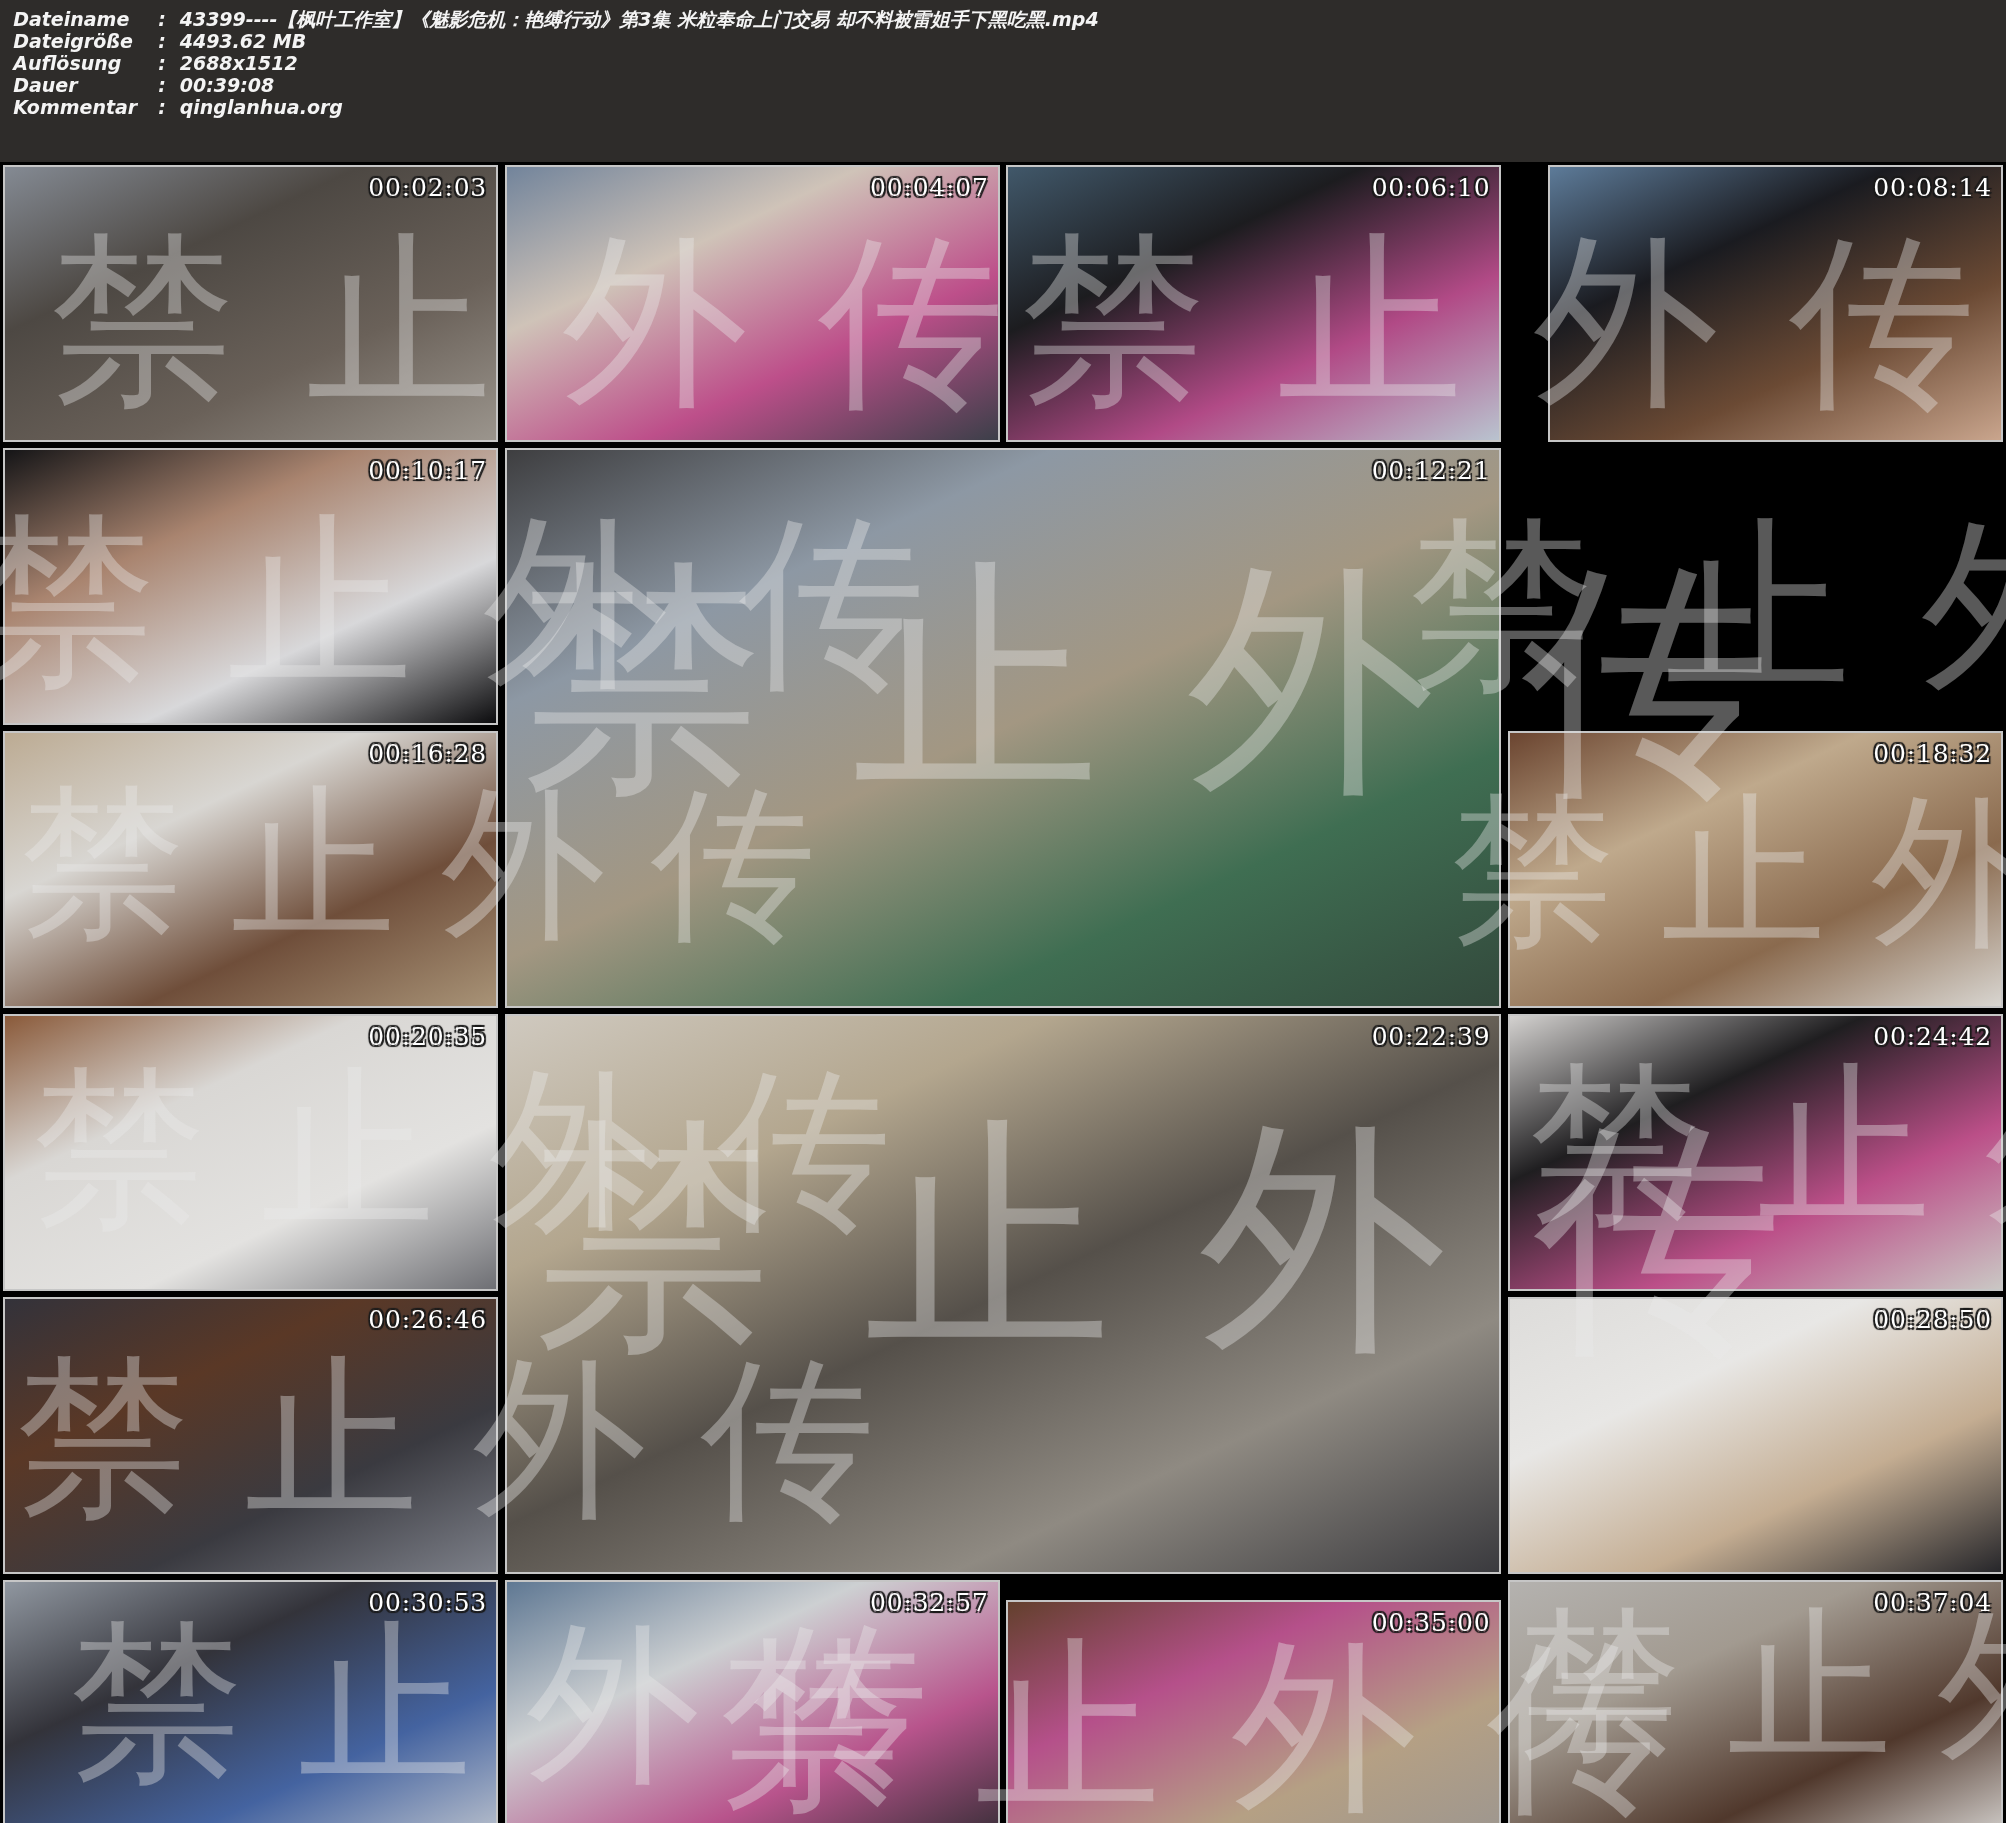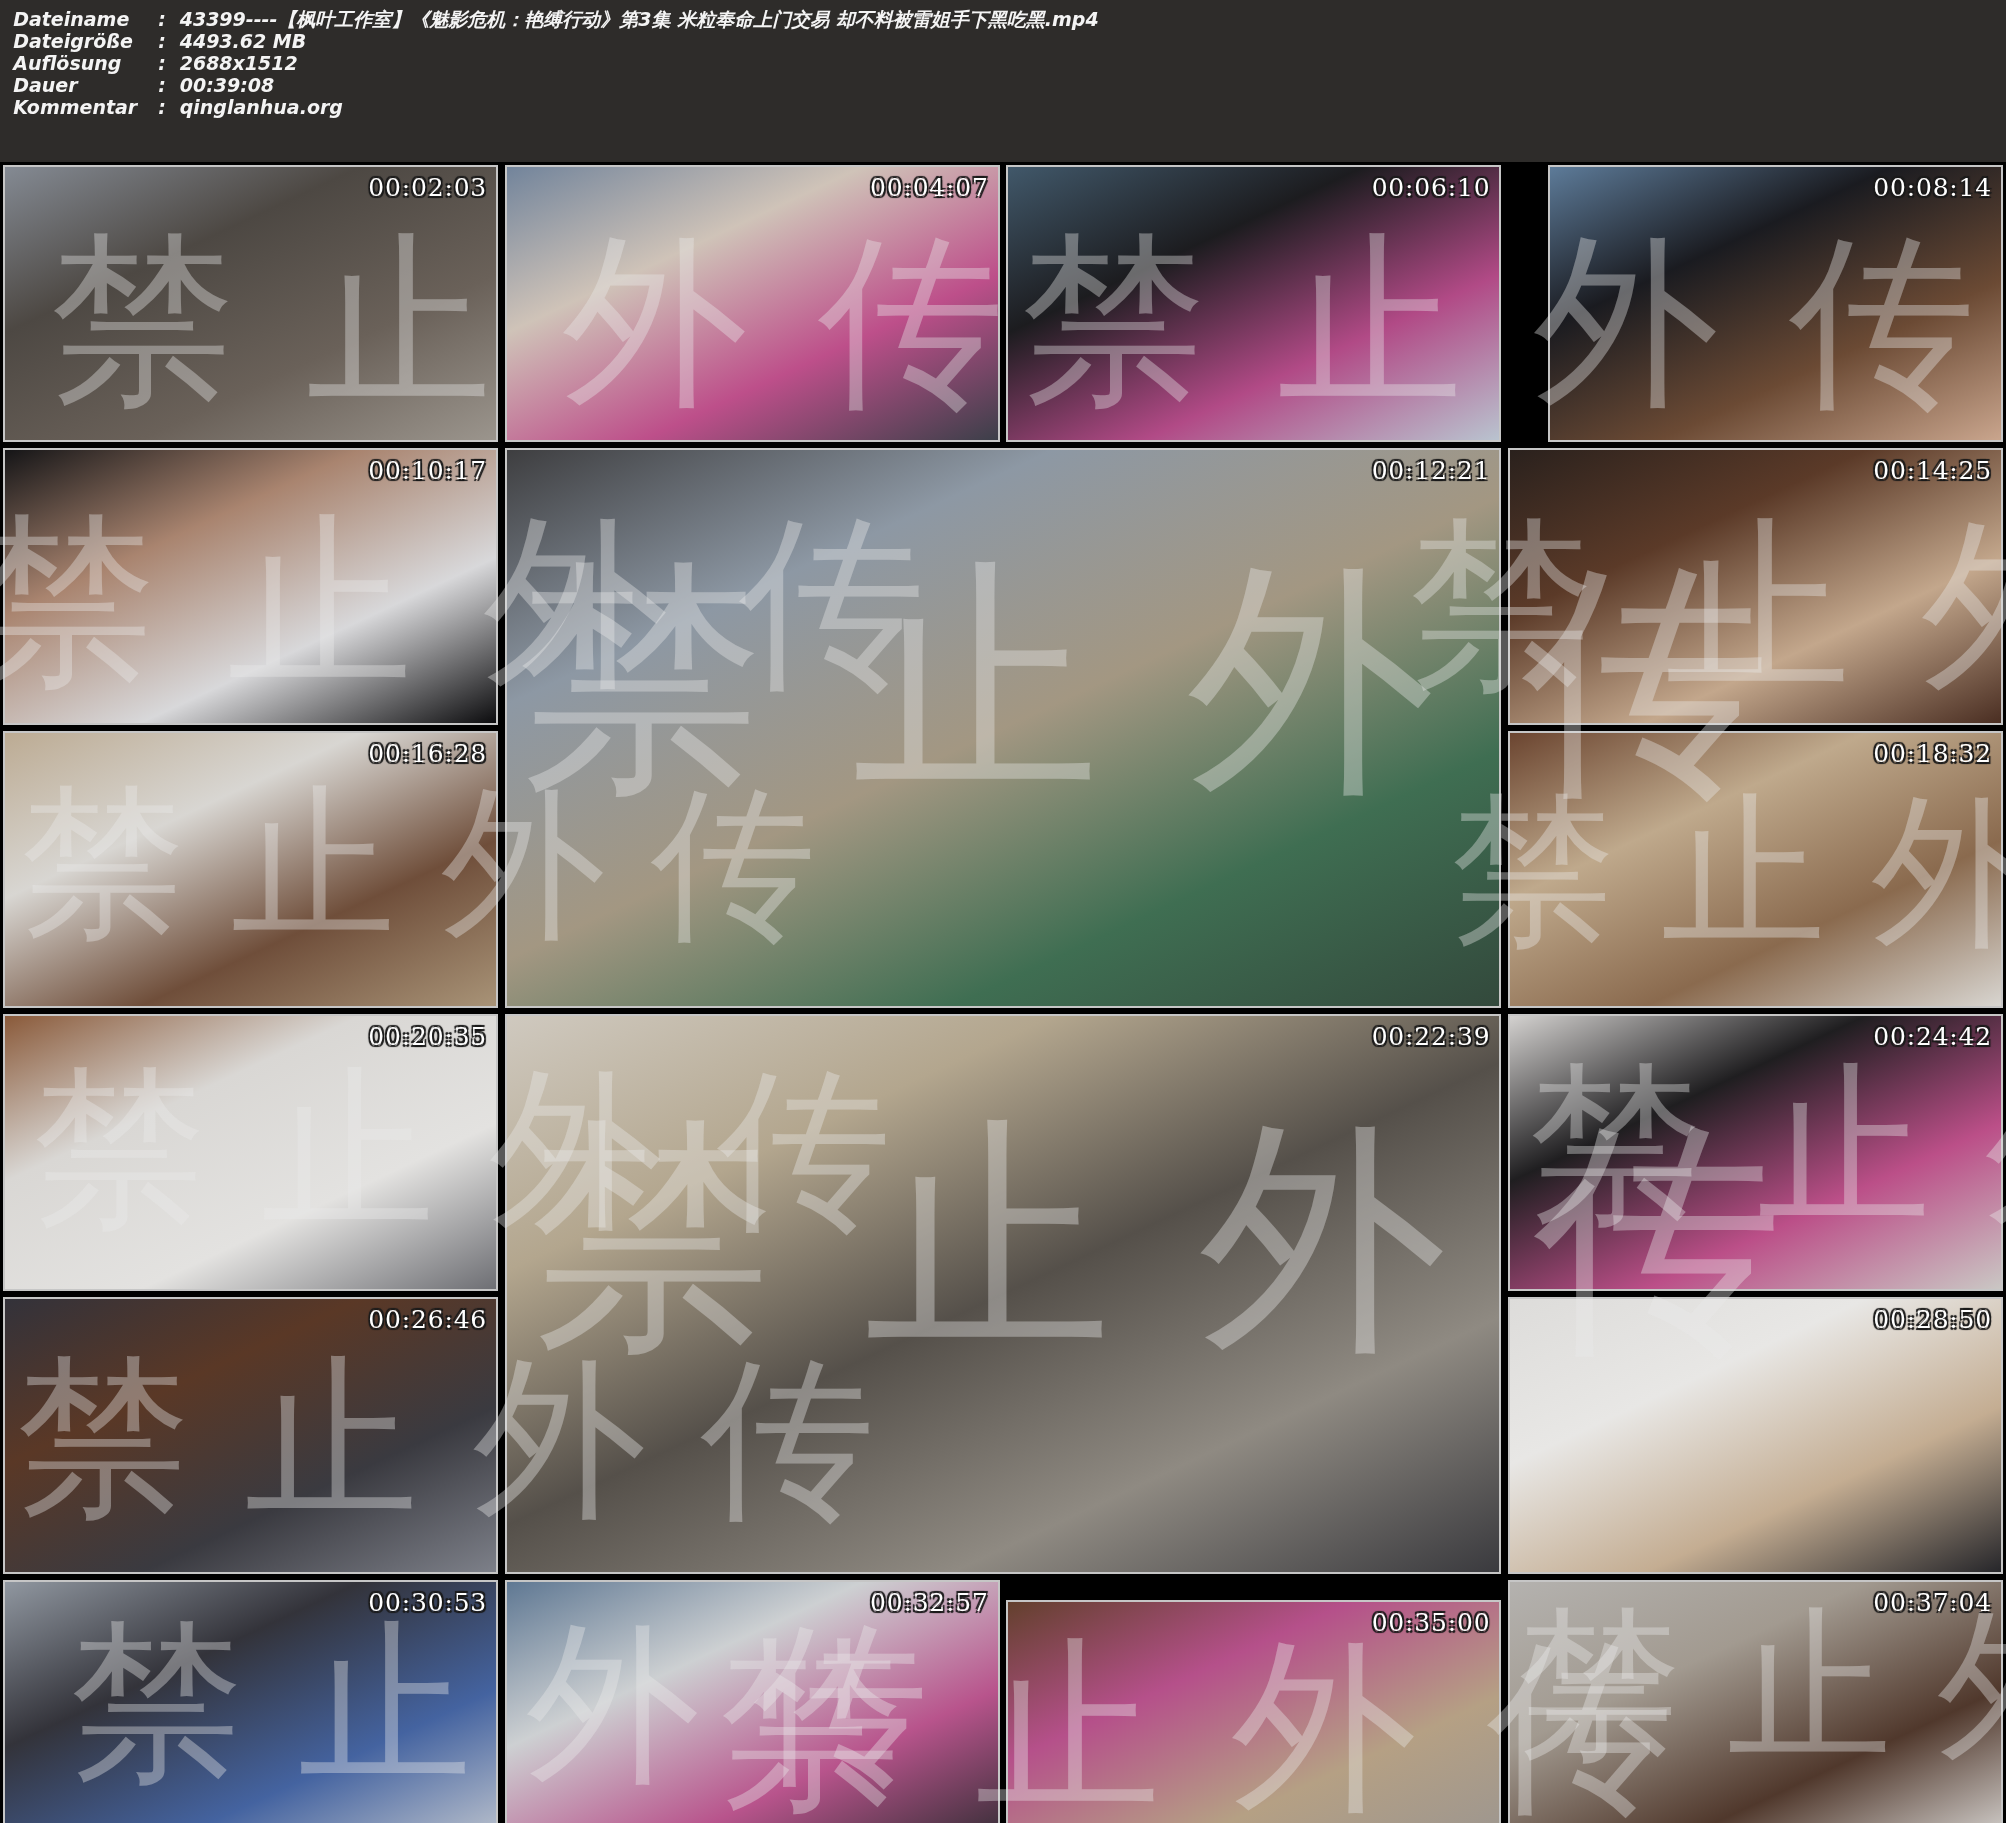--- a/index.html
+++ b/index.html
@@ -132,23 +132,20 @@
       </div>
       <div class="thumb" style="grid-area: 1 / 4; border-color: rgb(198, 198, 198); background: linear-gradient(155deg, rgb(93, 123, 153) 0%, rgb(26, 27, 32) 33%, rgb(107, 74, 52) 67%, rgb(201, 165, 141) 100%); margin-left: 40px;">
         <span class="ts" style="color: rgb(255, 255, 255);">00:08:14</span>
       </div>
       <div class="thumb" style="grid-area: 2 / 1; border-color: rgb(198, 198, 198); background: linear-gradient(155deg, rgb(21, 21, 23) 0%, rgb(169, 132, 111) 33%, rgb(216, 216, 218) 67%, rgb(12, 12, 14) 100%);">
         <span class="ts" style="color: rgb(255, 255, 255);">00:10:17</span>
       </div>
       <div class="thumb" style="grid-area: 2 / 2 / span 2 / span 2; border-color: rgb(198, 198, 198); background: linear-gradient(155deg, rgb(62, 62, 64) 0%, rgb(141, 152, 164) 25%, rgb(163, 151, 130) 50%, rgb(63, 110, 82) 75%, rgb(51, 73, 60) 100%);">
         <span class="ts" style="color: rgb(255, 255, 255);">00:12:21</span>
       </div>
-      <div class="thumb" style="grid-area: 2 / 4; border-color: rgb(198, 198, 198); background: linear-gradient(155deg, rgb(42, 33, 29) 0%, rgb(91, 58, 40) 33%, rgb(195, 167, 140) 67%, rgb(74, 46, 34) 100%);">
-        <span class="ts" style="color: rgb(255, 255, 255);">00:14:25</span>
-      </div>
       <div class="thumb" style="grid-area: 3 / 1; border-color: rgb(198, 198, 198); background: linear-gradient(155deg, rgb(188, 171, 147) 0%, rgb(216, 214, 210) 33%, rgb(111, 78, 58) 67%, rgb(168, 147, 119) 100%);">
         <span class="ts" style="color: rgb(255, 255, 255);">00:16:28</span>
       </div>
       <div class="thumb" style="grid-area: 3 / 4; border-color: rgb(198, 198, 198); background: linear-gradient(155deg, rgb(107, 69, 48) 0%, rgb(191, 169, 140) 33%, rgb(138, 106, 78) 67%, rgb(216, 213, 208) 100%);">
         <span class="ts" style="color: rgb(255, 255, 255);">00:18:32</span>
       </div>
       <div class="thumb" style="grid-area: 4 / 1; border-color: rgb(198, 198, 198); background: linear-gradient(155deg, rgb(138, 90, 58) 0%, rgb(217, 215, 212) 33%, rgb(227, 226, 224) 67%, rgb(110, 111, 116) 100%);">
         <span class="ts" style="color: rgb(255, 255, 255);">00:20:35</span>
       </div>
       <div class="thumb" style="grid-area: 4 / 2 / span 2 / span 2; border-color: rgb(198, 198, 198); background: linear-gradient(155deg, rgb(207, 201, 191) 0%, rgb(179, 166, 142) 25%, rgb(85, 80, 74) 50%, rgb(143, 138, 130) 75%, rgb(58, 58, 62) 100%);">

